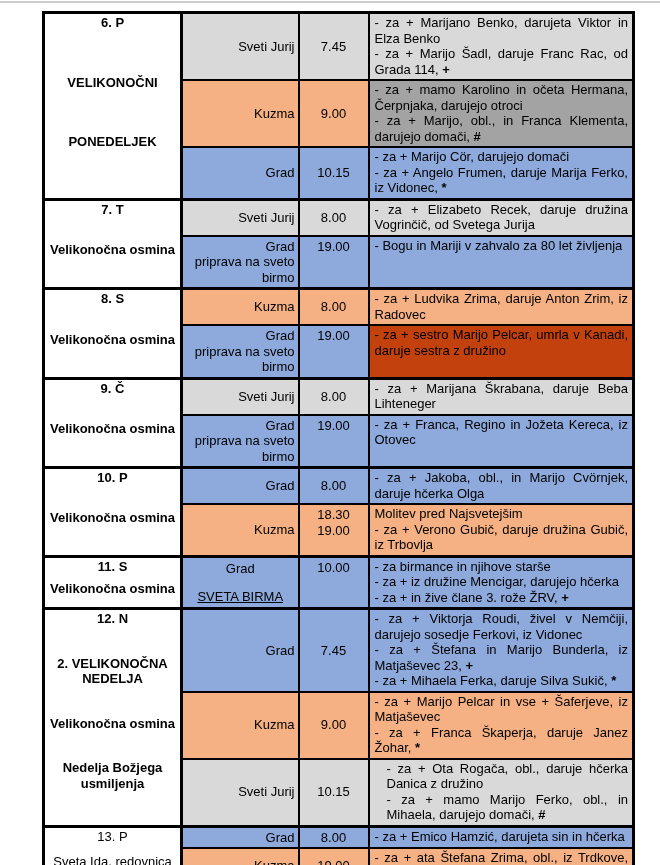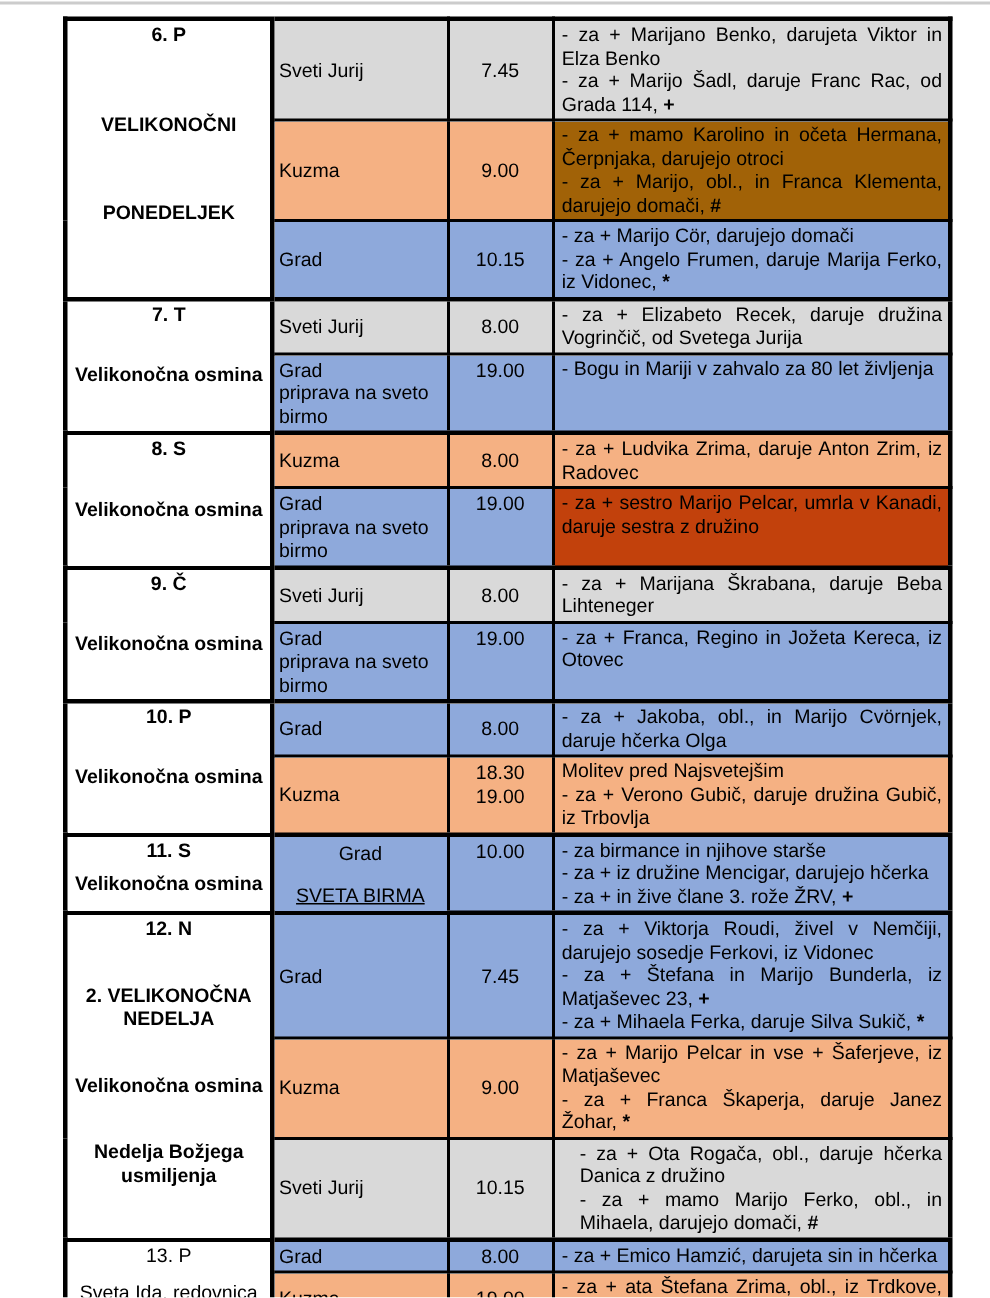--- a/index.html
+++ b/index.html
@@ -8,21 +8,21 @@
   .top-strip{position:absolute;top:1px;left:0;width:660px;height:2px;}
   table.schedule{position:absolute;left:42px;top:11px;width:590px;border-collapse:collapse;table-layout:fixed;border:3px solid #000;}
   td{border:2px solid #000;padding:2px 3px;vertical-align:middle;font-size:13px;line-height:15.5px;overflow:hidden;}
   tr.group-start td{border-top:3px solid #000;}
   td.daycell{border-right:3px solid #000;background:#fff;position:relative;text-align:center;}
   .daywrap{position:absolute;left:2px;right:2px;top:1px;bottom:1px;display:flex;flex-direction:column;}
   .dayline{line-height:15.5px;}
   .b{font-weight:bold;}
   .subwrap{flex:1 1 auto;display:flex;flex-direction:column;justify-content:space-evenly;padding-bottom:3px;}
   .subtitle{line-height:15.5px;}
-  td.placecell{text-align:left;}
+  td.placecell{text-align:right;}
   td.placecell.has-note{position:relative;}
   .placewrap{position:absolute;left:2px;right:2px;top:3px;bottom:3px;display:flex;flex-direction:column;justify-content:space-between;align-items:center;}
   .place-note{text-decoration:underline;}
   td.timecell{text-align:center;}
   td.v-top{vertical-align:top;padding-top:2px;}
   td.intentcell{vertical-align:top;text-align:left;padding:1px 4px 2px 5px;}
   .intent-line{margin:0;text-align:justify;}
   .sym{font-weight:bold;}
 </style>
 </head>
@@ -61,21 +61,21 @@
             <p class="intent-line">- za + Marijo Šadl, daruje Franc Rac, od Grada 114, <span class="sym">+</span></p>
           </td>
         </tr>
         <tr>
           <td class="placecell" style="background: rgb(245, 177, 131);">
             <div class="place-label">Kuzma</div>
           </td>
           <td class="timecell" style="background: rgb(245, 177, 131);">
             <div class="time-value">9.00</div>
           </td>
-          <td class="intentcell" style="background: #a16207;">
+          <td class="intentcell" style="background: #a3a3a3;">
             <p class="intent-line">- za + mamo Karolino in očeta Hermana, Čerpnjaka, darujejo otroci</p>
             <p class="intent-line">- za + Marijo, obl., in Franca Klementa, darujejo domači, <span class="sym">#</span></p>
           </td>
         </tr>
         <tr>
           <td class="placecell" style="background: rgb(142, 169, 219);">
             <div class="place-label">Grad</div>
           </td>
           <td class="timecell" style="background: rgb(142, 169, 219);">
             <div class="time-value">10.15</div>

